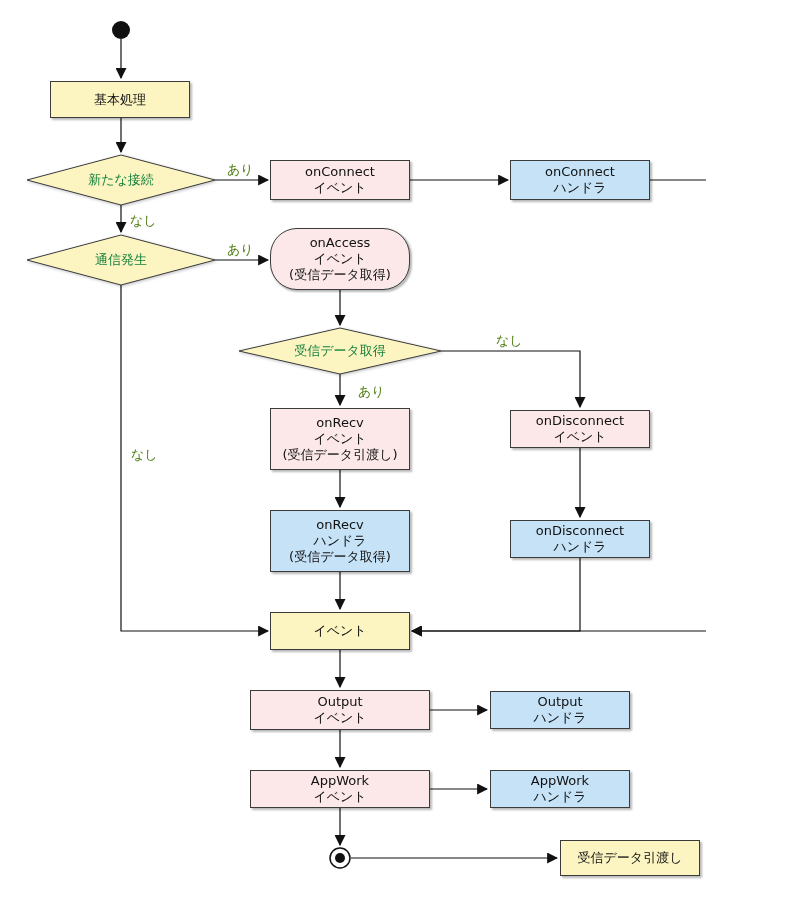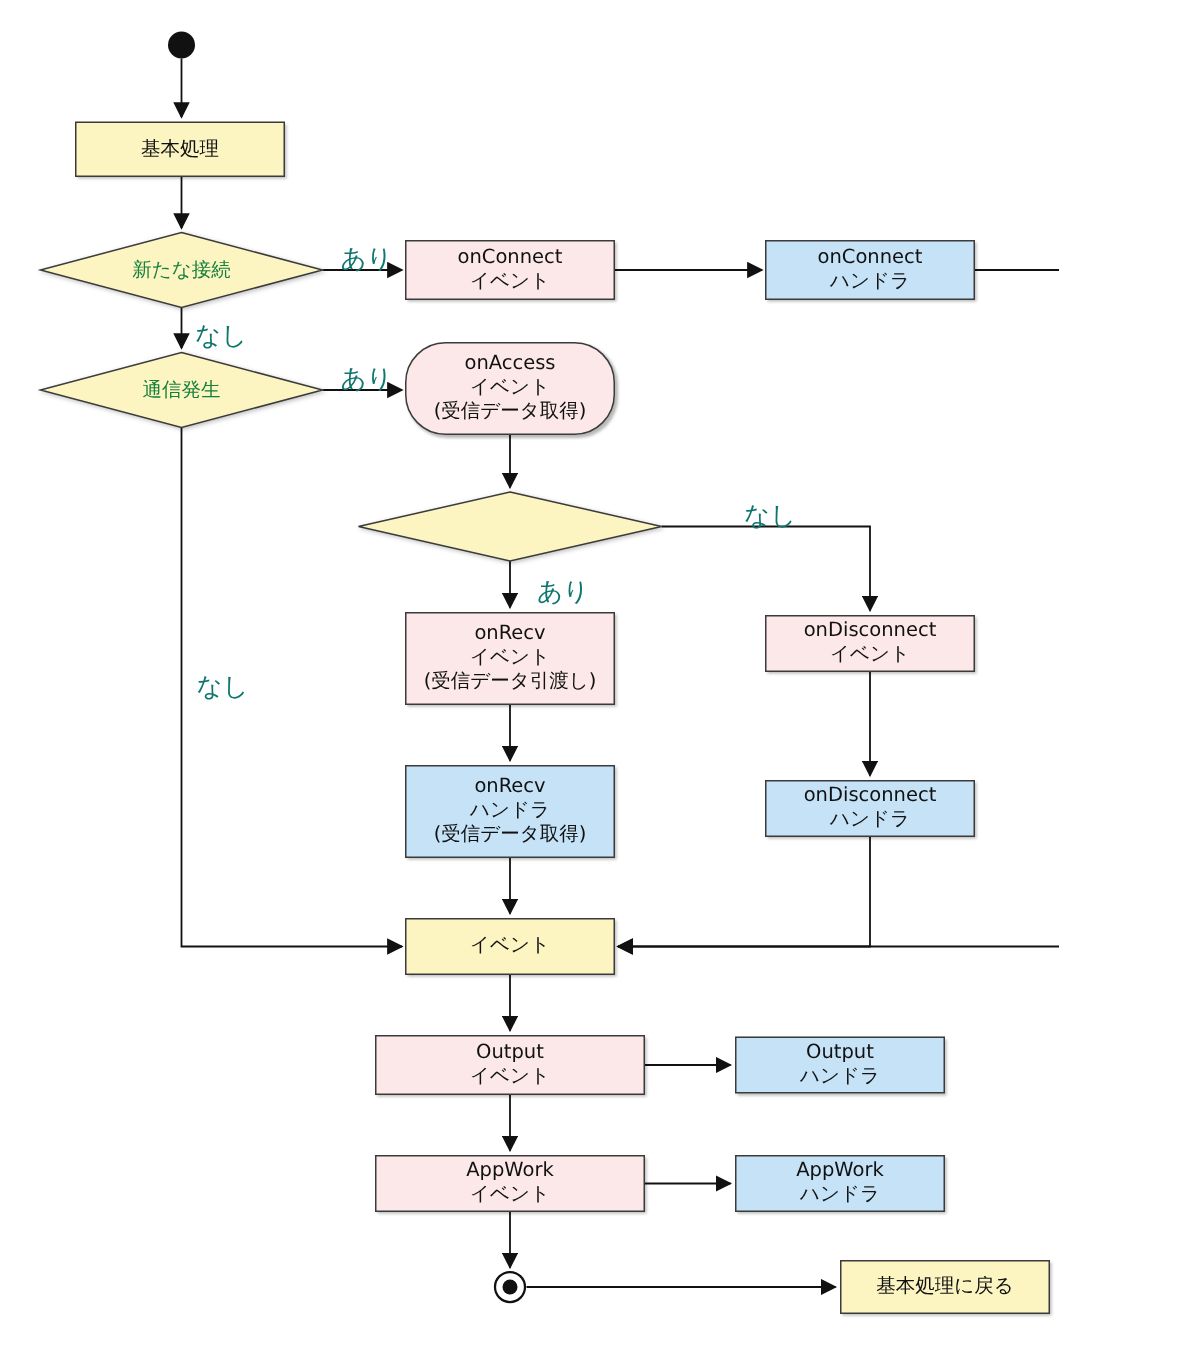--- a/index.html
+++ b/index.html
@@ -39,22 +39,22 @@
     position:absolute;
     display:flex;
     align-items:center;
     justify-content:center;
     font-size:13px;
     color:#15803d;
     pointer-events:none;
   }
   .edge-label{
     position:absolute;
-    font-size:17px;
-    color:#0f766e;
+    font-size:13px;
+    color:#4d7c0f;
     white-space:nowrap;
   }
 </style>
 </head>
 <body>
 
 <div class="canvas">
 
   <svg width="790" height="900" viewBox="0 0 790 900">
     <defs>
@@ -118,20 +118,23 @@
   <div class="diamond-label" style="left:27px;top:235px;width:188px;height:50px;">
     <span>通信発生</span>
   </div>
 
   <div class="node event" style="left:270px;top:228px;width:140px;height:62px;border-radius:27px;">
     <span>onAccess</span>
     <span>イベント</span>
     <span>(受信データ取得)</span>
   </div>
 
+  <div class="diamond-label" style="left:239px;top:328px;width:202px;height:46px;">
+    <span>受信データ取得</span>
+  </div>
 
   <div class="node event" style="left:270px;top:408px;width:140px;height:62px;">
     <span>onRecv</span>
     <span>イベント</span>
     <span>(受信データ引渡し)</span>
   </div>
 
   <div class="node handler" style="left:270px;top:510px;width:140px;height:62px;">
     <span>onRecv</span>
     <span>ハンドラ</span>
@@ -166,21 +169,21 @@
     <span>AppWork</span>
     <span>イベント</span>
   </div>
 
   <div class="node handler" style="left:490px;top:770px;width:140px;height:38px;">
     <span>AppWork</span>
     <span>ハンドラ</span>
   </div>
 
   <div class="node activity" style="left:560px;top:840px;width:140px;height:36px;">
-    <span>基本処理に戻る</span>
+    <span>受信データ引渡し</span>
   </div>
 
   <span class="edge-label" style="left:227px;top:161px;">あり</span>
   <span class="edge-label" style="left:130px;top:212px;">なし</span>
   <span class="edge-label" style="left:227px;top:241px;">あり</span>
   <span class="edge-label" style="left:131px;top:446px;">なし</span>
   <span class="edge-label" style="left:496px;top:332px;">なし</span>
   <span class="edge-label" style="left:358px;top:383px;">あり</span>
 
 </div>

